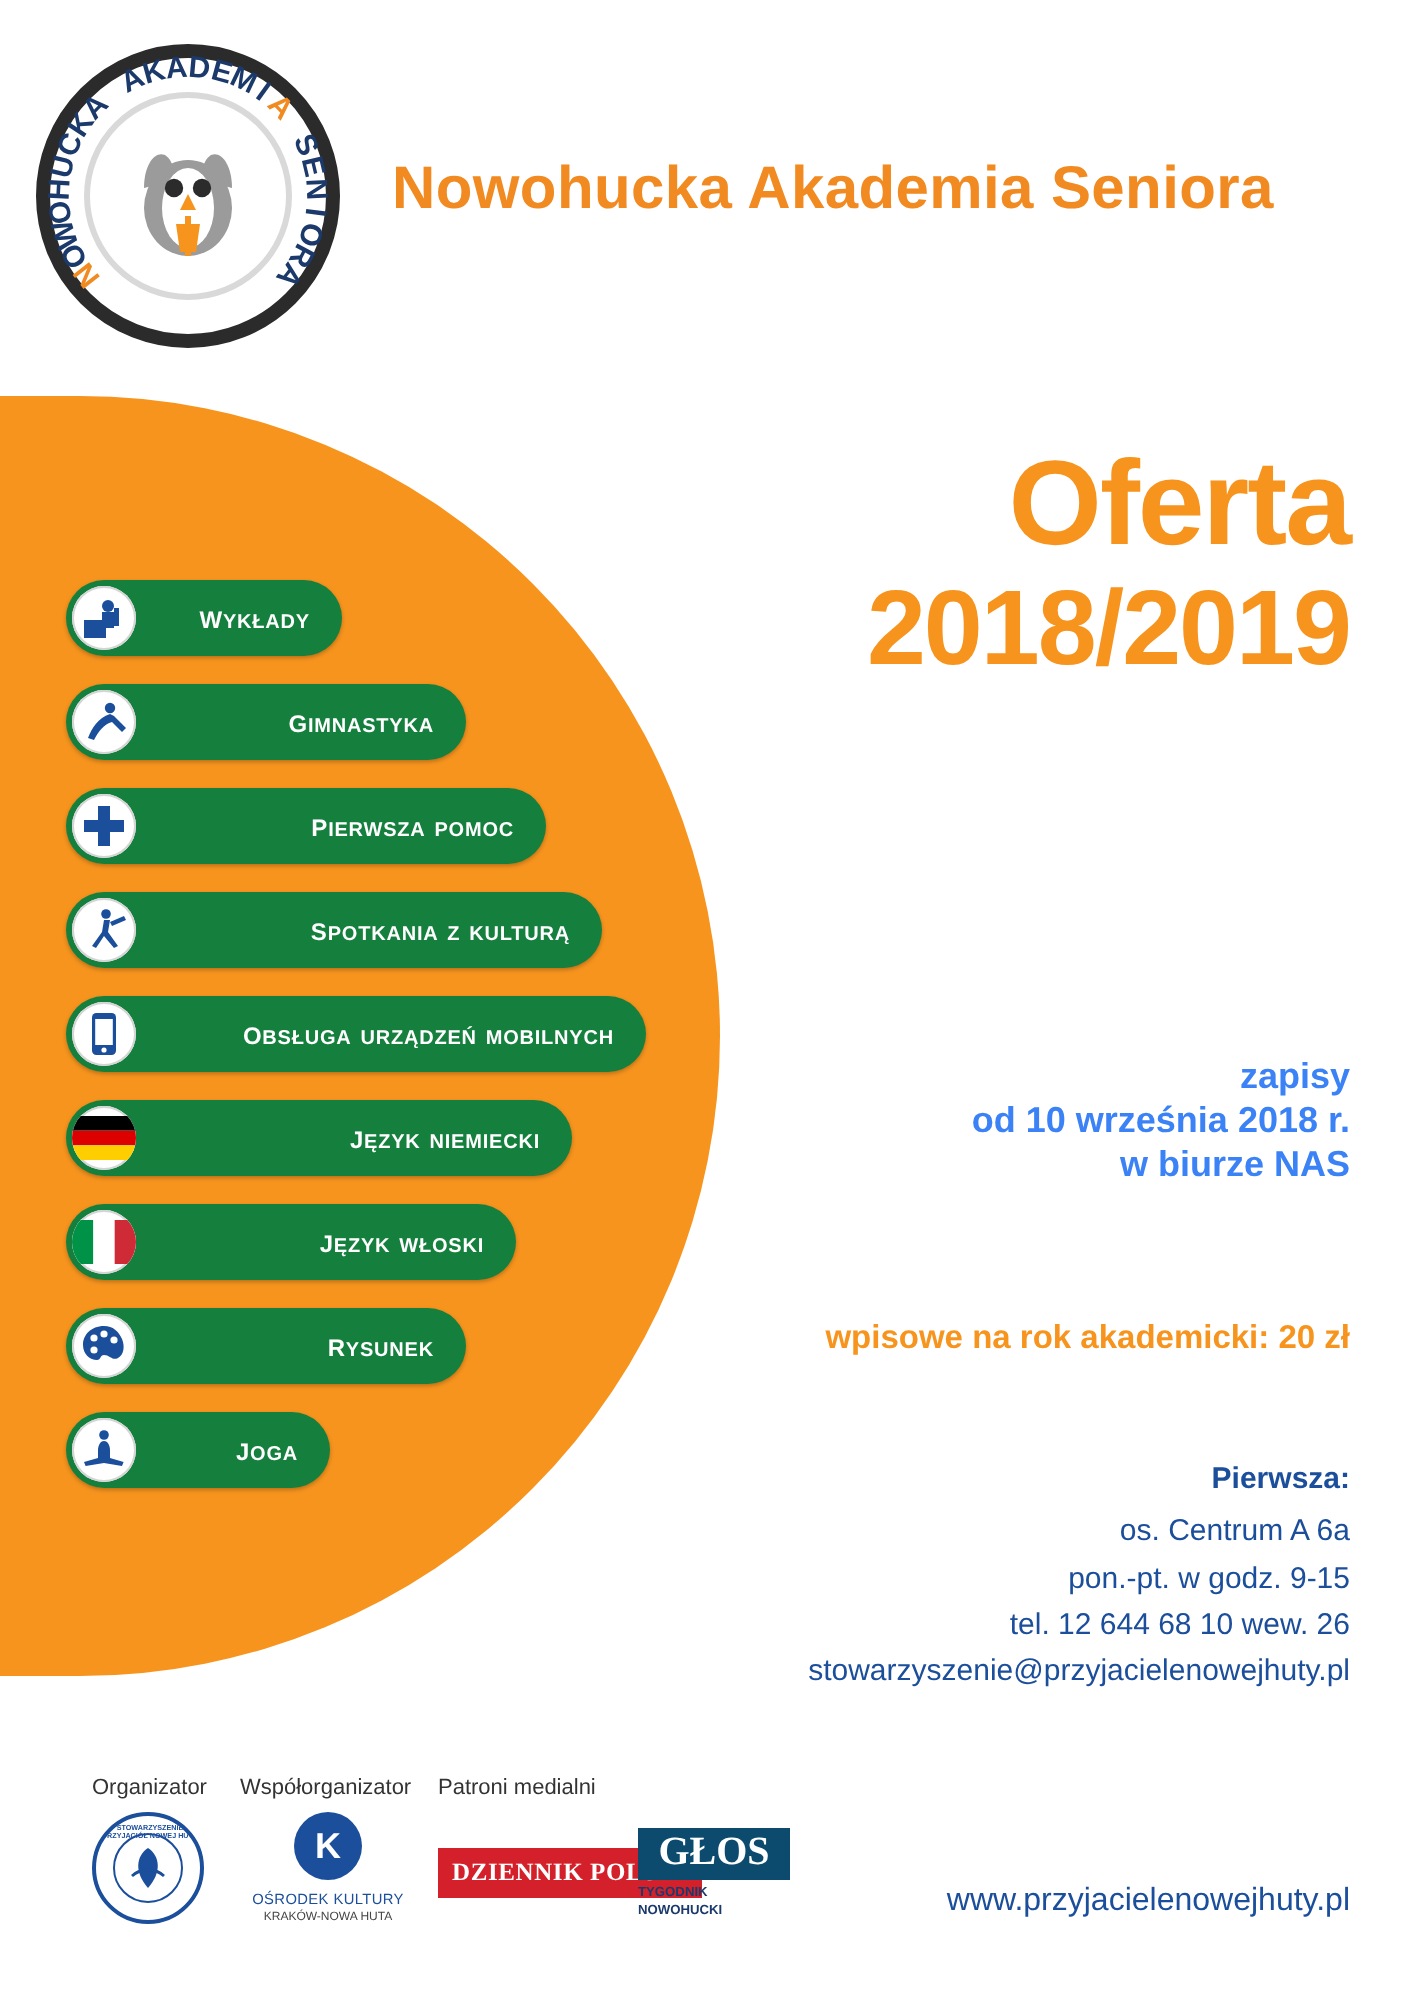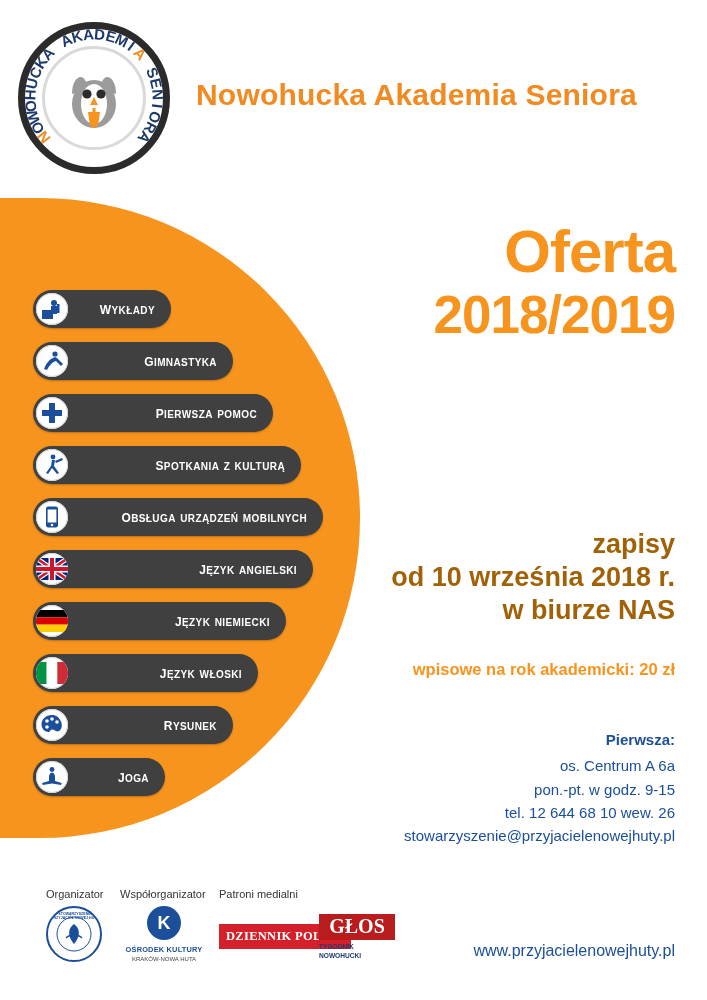--- a/index.html
+++ b/index.html
@@ -103,21 +103,21 @@
   .offer-list {
     position: absolute;
     left: 33px;
     top: 290px;
     width: 300px;
   }
   .offer-item {
     position: relative;
     height: 38px;
     margin-bottom: 14px;
-    background: #404040;
+    background: #15803d;
     border-radius: 19px;
     box-shadow: 0 1px 2px rgba(0,0,0,0.25);
     display: flex;
     align-items: center;
     box-sizing: border-box;
     padding-right: 16px;
     justify-content: flex-end;
   }
   .offer-icon {
     position: absolute;
@@ -175,23 +175,23 @@
     font-size: 53px;
     margin-top: 6px;
     letter-spacing: -1px;
   }
 
   .zapisy {
     position: absolute;
     right: 32px;
     top: 528px;
     text-align: right;
-    color: #a16207;
-    font-weight: bold;
-    font-size: 27px;
+    color: #3b82f6;
+    font-weight: bold;
+    font-size: 18px;
     line-height: 1.22;
   }
   .wpisowe {
     position: absolute;
     right: 32px;
     top: 660px;
     text-align: center;
     color: #f7941e;
     font-weight: bold;
     font-size: 16.5px;
@@ -260,21 +260,21 @@
     color: #ffffff;
     font-weight: bold;
     font-size: 18px;
     display: flex;
     align-items: center;
     justify-content: center;
     margin: 0 auto 5px auto;
   }
   .ok-t1 {
     font-size: 7.4px;
-    font-weight: bold;
+    font-weight: normal;
     color: #1b4e9b;
     text-align: center;
     letter-spacing: 0.2px;
   }
   .ok-t2 {
     font-size: 6px;
     color: #444444;
     text-align: center;
     margin-top: 2px;
   }
@@ -290,21 +290,21 @@
     display: inline-block;
     margin-top: 18px;
   }
   .glos-logo {
     position: absolute;
     left: 100px;
     top: 8px;
     width: 76px;
   }
   .glos-top {
-    background: #b91c1c;
+    background: #0c4a6e;
     color: #ffffff;
     font-family: "Liberation Serif", serif;
     font-weight: bold;
     font-size: 20px;
     text-align: center;
     line-height: 1.15;
     padding: 1px 0 2px 0;
   }
   .glos-bot {
     color: #1b3a6b;
@@ -417,32 +417,20 @@
     <span class="offer-icon">
       <svg width="26" height="26" viewBox="0 0 26 26">
         <rect x="7" y="2.5" width="12" height="21" rx="2.2" fill="#1b4e9b"></rect>
         <rect x="8.6" y="5.5" width="8.8" height="13" fill="#ffffff"></rect>
         <circle cx="13" cy="21" r="1.3" fill="#ffffff"></circle>
       </svg>
     </span>
     <span class="offer-label">Obsługa urządzeń mobilnych</span>
   </div>
 
-  <div class="offer-item w6">
-    <span class="offer-icon">
-      <svg width="32" height="22" viewBox="0 0 32 22">
-        <rect width="32" height="22" fill="#00247d"></rect>
-        <path d="M0 0 L32 22 M32 0 L0 22" stroke="#ffffff" stroke-width="5"></path>
-        <path d="M0 0 L32 22 M32 0 L0 22" stroke="#cf142b" stroke-width="2.6"></path>
-        <path d="M16 0 V22 M0 11 H32" stroke="#ffffff" stroke-width="7"></path>
-        <path d="M16 0 V22 M0 11 H32" stroke="#cf142b" stroke-width="4"></path>
-      </svg>
-    </span>
-    <span class="offer-label">Język Angielski</span>
-  </div>
 
   <div class="offer-item w7">
     <span class="offer-icon">
       <svg width="32" height="22" viewBox="0 0 32 22">
         <rect width="32" height="7.33" y="0" fill="#000000"></rect>
         <rect width="32" height="7.33" y="7.33" fill="#dd0000"></rect>
         <rect width="32" height="7.34" y="14.66" fill="#ffce00"></rect>
       </svg>
     </span>
     <span class="offer-label">Język Niemiecki</span>

